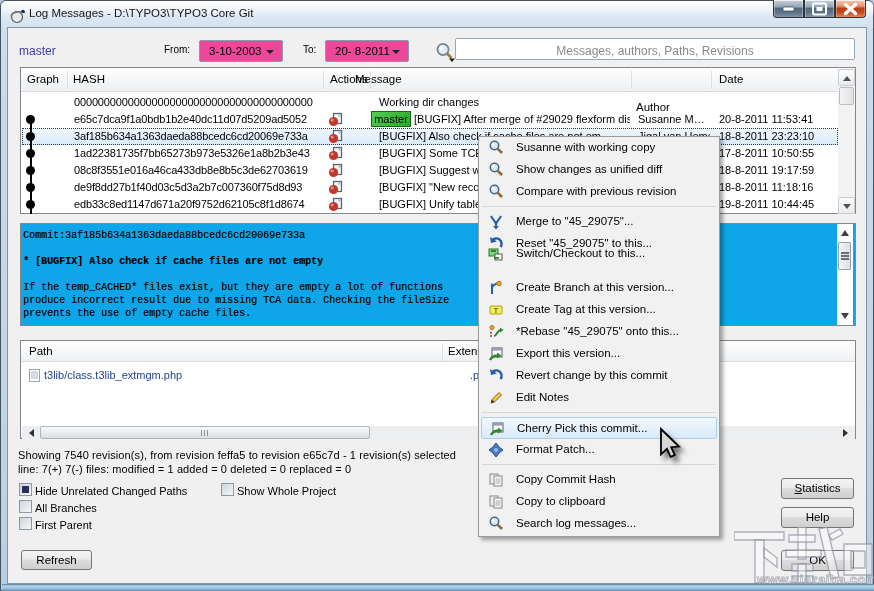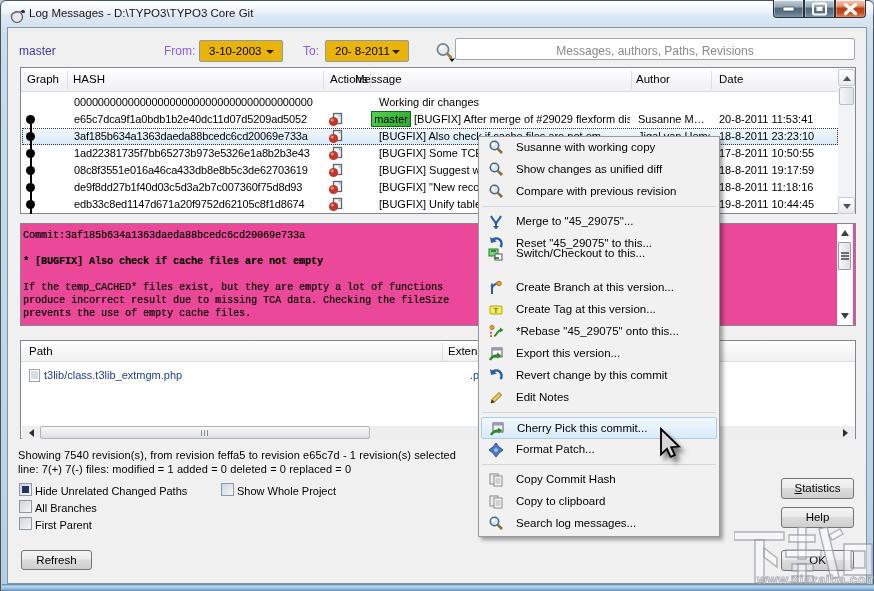--- a/index.html
+++ b/index.html
@@ -22,23 +22,23 @@
   box-shadow:inset 0 1px 0 rgba(255,255,255,.75), inset 1px 0 0 rgba(255,255,255,.35), inset -1px 0 0 rgba(255,255,255,.35); }
 #wb-min { left:0; width:31px; border-radius:0 0 0 4px;
   background:linear-gradient(180deg,#c6d2dc 0%,#93a6b6 40%,#52687b 50%,#5d7488 75%,#7e95a8 100%); }
 #wb-max { left:31px; width:31px;
   background:linear-gradient(180deg,#c6d2dc 0%,#93a6b6 40%,#52687b 50%,#5d7488 75%,#7e95a8 100%); }
 #wb-close { left:62px; width:31px; border-radius:0 0 4px 0;
   background:linear-gradient(180deg,#f6c9b4 0%,#e89673 35%,#bc3f12 50%,#c24a1d 75%,#e8875c 100%); }
 
 #client { left:7px; top:27px; width:860px; height:557px; background:#f0f0f0; border:1px solid #8094a4; }
 
-.lbl { font-size:12px; color:#8b5cf6; }
+.lbl { font-size:10px; color:#000000; }
 #master { left:11px; top:16px; font-size:12px; color:#3b3ba6; }
-.combo { background:#eab308; border:1px solid #8a9cab; border-radius:2px; height:22px; font-size:11.5px; color:#000; }
+.combo { background:#ec4899; border:1px solid #8a9cab; border-radius:2px; height:22px; font-size:11.5px; color:#000; }
 .combo .tx { position:absolute; left:9px; top:4px; }
 .carr { position:absolute; width:0; height:0; border-left:4px solid transparent; border-right:4px solid transparent; border-top:4px solid #222; }
 #search { left:447px; top:10px; width:400px; height:22px; background:#fff; border:1px solid #99a8b6; border-radius:2px; }
 #search .ph { position:absolute; width:100%; top:5px; text-align:center; font-size:12px; color:#8a8a8a; }
 
 #table { left:12px; top:39px; width:836px; height:147px; background:#fff; border:1px solid #828790; }
 #thead { left:0; top:0; width:834px; height:24px;
   background:linear-gradient(180deg,#ffffff 0%,#f7f8f9 40%,#eef0f2 100%); border-bottom:1px solid #d9dbde; }
 .hsep { position:absolute; top:3px; width:1px; height:18px; background:#dcdee1; }
 .hlbl { position:absolute; top:5px; font-size:11.5px; color:#000; }
@@ -53,21 +53,21 @@
 #vsb { left:817px; top:1px; width:17px; height:145px; background:#f2f3f5; }
 .sbbtn { position:absolute; left:0; width:17px; height:17px; background:linear-gradient(180deg,#fdfdfd,#e8eaec); border:1px solid #c9cdd2; border-radius:2px; }
 .tri-u { position:absolute; left:4px; top:6px; width:0; height:0; border-left:4px solid transparent; border-right:4px solid transparent; border-bottom:5px solid #4d5359; }
 .tri-d { position:absolute; left:4px; top:6px; width:0; height:0; border-left:4px solid transparent; border-right:4px solid transparent; border-top:5px solid #4d5359; }
 #vthumb { position:absolute; left:1px; top:18px; width:15px; height:18px; background:linear-gradient(90deg,#f4f5f6,#dfe2e5); border:1px solid #b8bdc4; border-radius:2px; }
 
 .aicon { position:absolute; left:307px; }
 
 #chip { left:350px; top:43px; width:40px; height:16px; background:linear-gradient(135deg,#52cf52,#2aa82a); border:1px solid #156815; font-size:11px; color:#000; text-align:center; line-height:14px; }
 
-#commit { left:12px; top:195px; width:836px; height:103px; background:#ec4899; border:1px solid #828790;
+#commit { left:12px; top:195px; width:836px; height:103px; background:#0ea5e9; border:1px solid #828790;
   font-family:"Liberation Mono", monospace; font-size:10px; line-height:13px; color:#000; padding:5px 0 0 2px; white-space:pre; text-shadow:0.5px 0 0 rgba(0,0,0,0.5); }
 
 #paths { left:12px; top:312px; width:836px; height:99px; background:#fff; border:1px solid #828790; }
 #phead { left:0; top:0; width:834px; height:21px; background:linear-gradient(180deg,#ffffff,#eef0f2); border-bottom:1px solid #d9dbde; }
 #hsb { left:1px; top:85px; width:833px; height:13px; background:#eceef0; }
 #hthumb { position:absolute; left:18px; top:0px; width:330px; height:13px; background:linear-gradient(180deg,#f8f9fa,#dcdfe2); border:1px solid #b0b5bb; border-radius:2px; }
 
 .status { font-size:11px; color:#000; letter-spacing:0.1px; }
 .cb { position:absolute; width:13px; height:13px; background:linear-gradient(135deg,#cfd4da,#f6f7f8); border:1px solid #8a99a7; }
 .cb .in { position:absolute; left:2px; top:2px; width:7px; height:7px; background:#26315f; }
@@ -141,21 +141,21 @@
   <div class="abs" id="search">
       <div class="ph">Messages, authors, Paths, Revisions</div>
     </div>
 
   <div class="abs" id="table">
     <div class="abs" id="thead">
       <div class="hlbl" style="left:6px;">Graph</div>
       <div class="hlbl" style="left:52px;">HASH</div>
       <div class="hlbl" style="left:309px;">Actions</div>
       <div class="hlbl" style="left:334px;">Message</div>
-      <div class="hlbl" style="left:615px;">Author</div>
+      <div class="hlbl" style="left:615px;margin-top:28px;">Author</div>
       <div class="hlbl" style="left:698px;">Date</div>
       <div class="hsep" style="left:46px;"></div>
       <div class="hsep" style="left:302px;"></div>
       <div class="hsep" style="left:349px;"></div>
       <div class="hsep" style="left:610px;"></div>
       <div class="hsep" style="left:690px;"></div>
     </div>
     <div class="abs" id="selrow"></div>
     <div class="row" style="top:26px;">
       <div class="cell" style="left:52px; letter-spacing:-0.15px;">0000000000000000000000000000000000000000</div>

